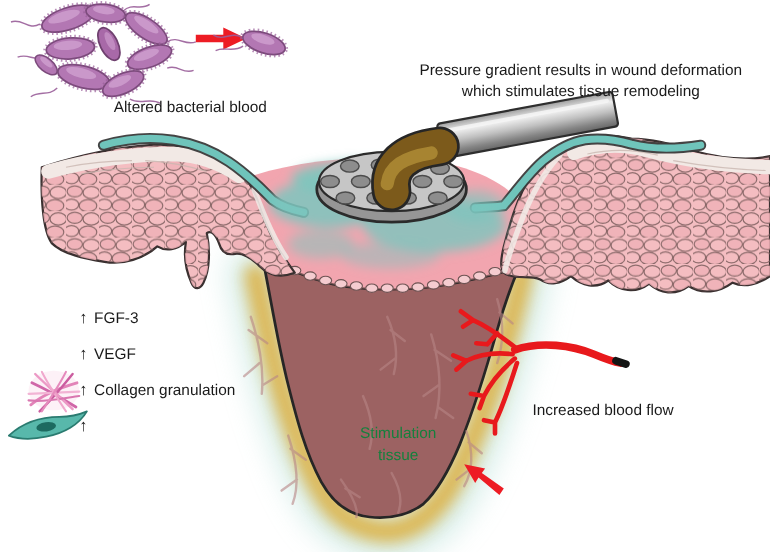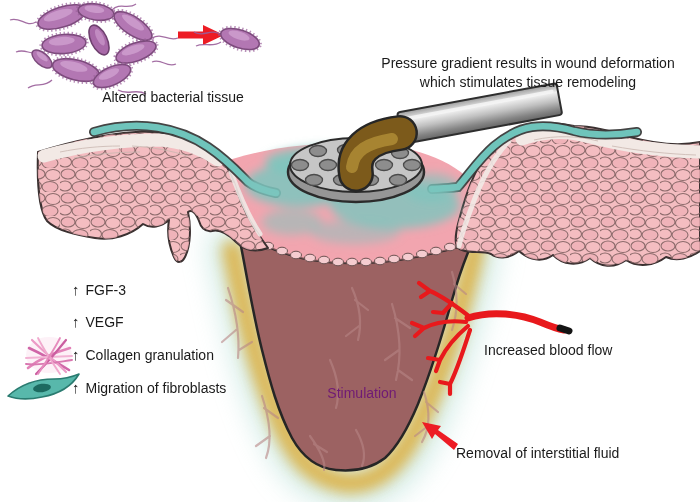--- a/index.html
+++ b/index.html
@@ -3,22 +3,22 @@
 <meta charset="utf-8">
 <style>
   html,body{margin:0;padding:0;background:#fff;}
   .stage{position:relative;width:700px;height:502px;background:#ffffff;overflow:hidden;
          font-family:"Liberation Sans",sans-serif;color:#1a1a1a;}
   .stage svg{position:absolute;left:0;top:0;}
   .cap{position:absolute;font-size:14px;line-height:19px;}
   .cap.center{text-align:center;}
   .cap-bacteria{left:58px;top:88px;width:230px;}
   .cap-pressure{left:352px;top:54px;width:352px;}
-  .cap-granulation{left:299px;top:384px;width:126px;color:#701a75;line-height:19.5px;}
-  .cap-bloodflow{left:484px;top:341px;}
+  .cap-granulation{left:299px;top:384px;width:126px;color:#15803d;line-height:19.5px;}
+  .cap-bloodflow{left:484px;top:363px;}
   .cap-removal{left:456px;top:444px;}
   .factor{position:absolute;left:72px;display:flex;align-items:baseline;gap:6px;font-size:14px;}
   .factor .up{font-size:15px;font-weight:700;}
   .f1{top:281px}.f2{top:313px}.f3{top:346px}.f4{top:379px}
 </style>
 </head>
 <body>
 
 <div class="stage">
 
@@ -252,44 +252,43 @@
   </g>
 
   <g>
     <path d="M 8,396 C 20,385 36,379 54,379 C 64,379 72,377 79,374 C 72,386 58,394 42,397 C 28,400 16,399 8,396 Z" fill="#58b8ab" stroke="#2a7b70" stroke-width="1.6" stroke-linejoin="round"></path>
     <ellipse cx="42" cy="388" rx="9" ry="4.2" fill="#1d6a60" transform="rotate(-8 42 388)"></ellipse>
   </g>
 
   <polygon points="422,422 441,426 438,430 458,444 454,450 435,434 432,439" fill="#ed1c24"></polygon>
 </svg>
 
-<div class="cap center cap-bacteria">Altered bacterial tissue</div>
+<div class="cap center cap-bacteria">Altered bacterial blood</div>
 
 <div class="cap center cap-pressure">
   <div>Pressure gradient results in wound deformation</div>
   <div>which stimulates tissue remodeling</div>
 </div>
 
 <div class="factor f1">
   <span class="up">↑</span>
   <span>FGF-3</span>
 </div>
 <div class="factor f2">
   <span class="up">↑</span>
   <span>VEGF</span>
 </div>
 <div class="factor f3">
   <span class="up">↑</span>
   <span>Collagen granulation</span>
 </div>
 <div class="factor f4">
   <span class="up">↑</span>
-  <span>Migration of fibroblasts</span>
 </div>
 
 <div class="cap center cap-granulation">
   <div>Stimulation</div>
+  <div>tissue</div>
 </div>
 
 <div class="cap cap-bloodflow">Increased blood flow</div>
-<div class="cap cap-removal">Removal of interstitial fluid</div>
 
 </div>
 
 </body></html>

